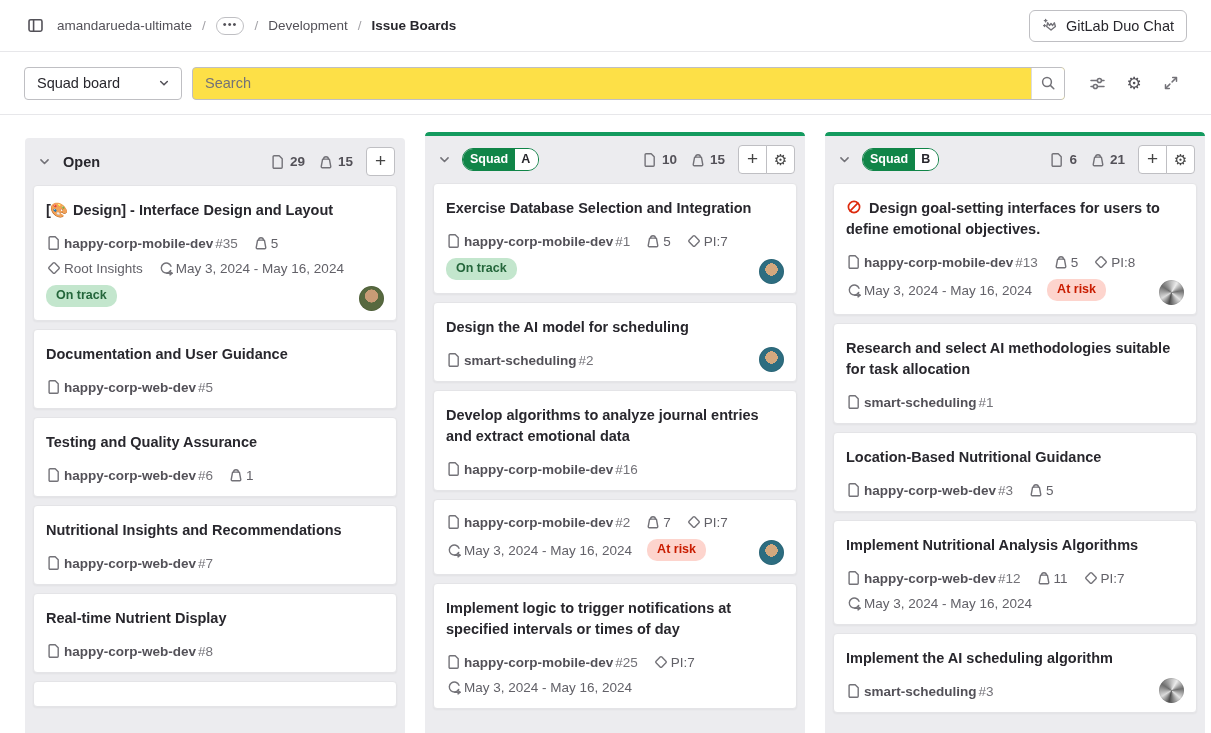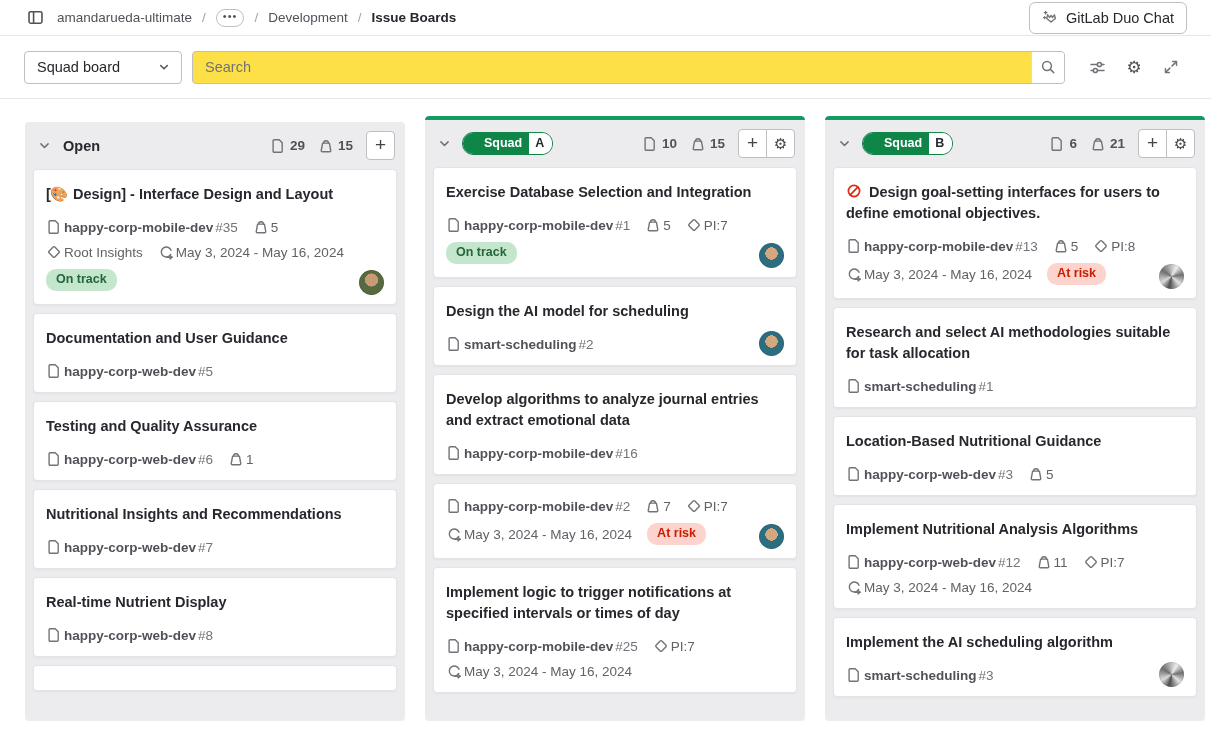--- a/index.html
+++ b/index.html
@@ -1,21 +1,21 @@
 <!DOCTYPE html>
 <html><head>
 <meta charset="utf-8">
 <style>
   * { box-sizing: border-box; }
   body {
     margin: 0; width: 1211px; height: 733px; overflow: hidden;
     font-family: "Liberation Sans", sans-serif; background: #fff; color: #28272d;
   }
   
-  .topbar { height: 36px; display: flex; align-items: center; justify-content: space-between;
+  .topbar { height: 52px; display: flex; align-items: center; justify-content: space-between;
     padding: 0 24px; border-bottom: 1px solid #e7e7ea; }
   .breadcrumb { display: flex; align-items: center; gap: 10px; font-size: 13.5px; color: #535158; }
   .icon-btn { background: none; border: none; padding: 3px; cursor: pointer; display: flex; color: #535158; }
   .crumb { color: #535158; text-decoration: none; cursor: pointer; }
   .crumb.current { color: #28272d; font-weight: 700; }
   .sep { color: #a4a3a8; }
   .ellipsis-btn { border: 1px solid #bfbfc3; border-radius: 9px; background: #fff; font-size: 11px;
     letter-spacing: 1px; color: #535158; padding: 1px 6px 4px; line-height: 1; cursor: pointer; }
   .duo-btn { display: inline-flex; align-items: center; gap: 7px; border: 1px solid #bfbfc3;
     background: #fff; border-radius: 6px; height: 32px; padding: 0 12px; font-size: 14.5px;
@@ -40,21 +40,21 @@
   .board { display: flex; gap: 20px; padding: 17px 24px 0 25px; height: 622px; align-items: flex-start; }
   .column { width: 380px; flex: none; background: #ececef; border-radius: 4px; display: flex;
     flex-direction: column; height: 100%; overflow: hidden; }
   .column.no-accent { margin-top: 6px; height: calc(100% - 6px); }
   .col-accent { height: 4px; border-radius: 4px 4px 0 0; flex: none; }
   .col-header { display: flex; align-items: center; padding: 9px 10px; gap: 6px; flex: none; }
   .collapse-btn { background: none; border: none; padding: 2px; display: flex; cursor: pointer; color: #535158; }
   .col-title { font-weight: 700; font-size: 14.5px; color: #28272d; margin-left: 3px; }
   .scoped-label { display: inline-flex; align-items: stretch; border: 1px solid #108548;
     border-radius: 11px; overflow: hidden; font-size: 12.5px; font-weight: 700; line-height: 1; margin-left: 2px; }
-  .scoped-label .scope { background: #108548; color: #fff; padding: 4px 7px 4px 21px; }
+  .scoped-label .scope { background: #108548; color: #fff; padding: 4px 7px 4px 7px; }
   .scoped-label .val { background: #fff; color: #28272d; padding: 4px 8px 4px 6px; }
   .col-spacer { flex: 1; }
   .col-count { display: inline-flex; align-items: center; gap: 4px; font-size: 13.5px; font-weight: 600;
     color: #535158; margin-right: 7px; }
   .col-count .mi { color: #737278; }
   .col-btn-group { display: inline-flex; }
   .col-btn { width: 29px; height: 29px; background: #fff; border: 1px solid #bfbfc3; display: flex;
     align-items: center; justify-content: center; cursor: pointer; color: #444; font-size: 19px;
     line-height: 1; padding: 0 0 2px; font-family: inherit; }
   .col-btn.gear { font-size: 15px; padding: 0; }

